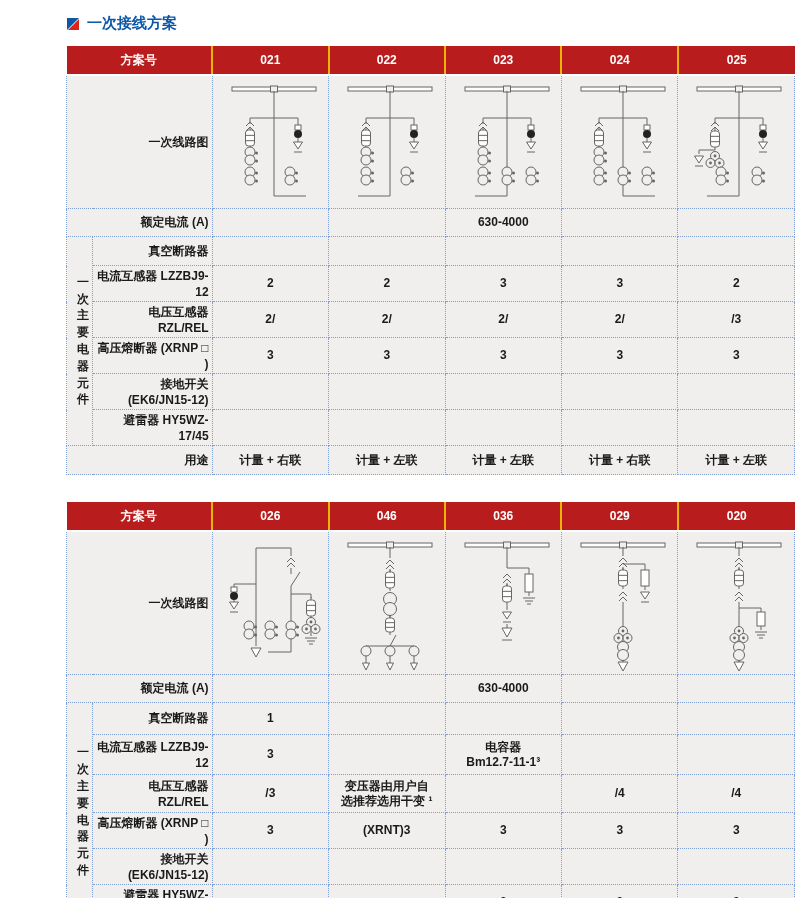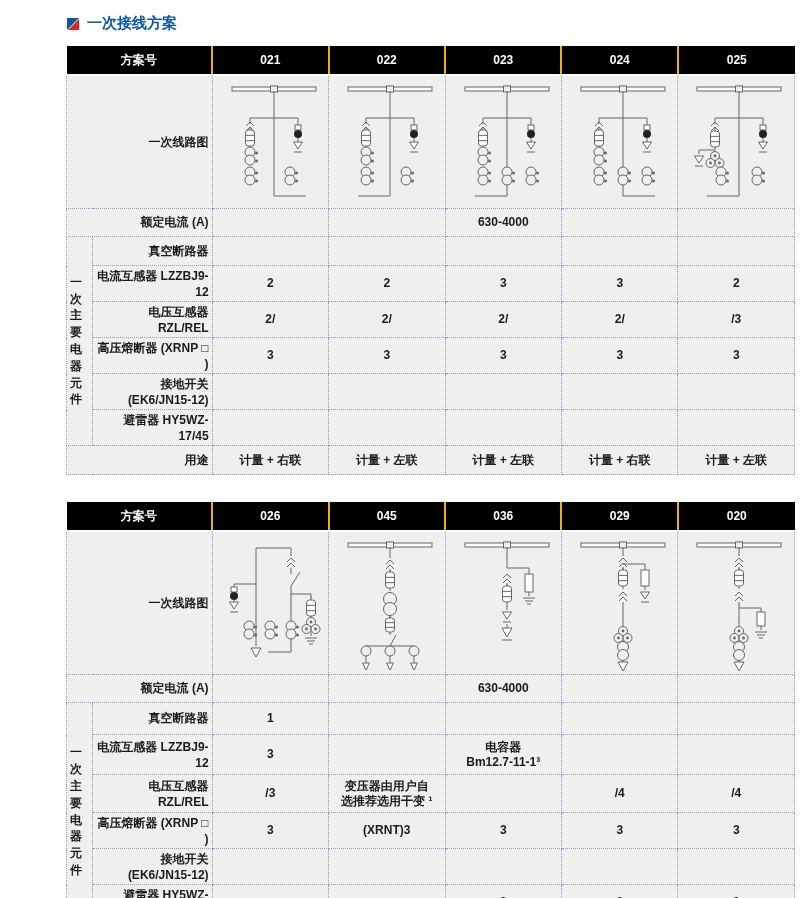--- a/index.html
+++ b/index.html
@@ -1,26 +1,26 @@
 <!DOCTYPE html>
 <html><head>
 <meta charset="utf-8">
 <style>
   html,body{margin:0;padding:0;background:#ffffff;}
   body{width:800px;height:898px;font-family:"Liberation Sans","DejaVu Sans",sans-serif;}
   .wrap{padding:14px 5px 0 66px;}
   .title{display:flex;align-items:center;gap:7px;color:#0d57a6;font-size:15px;font-weight:bold;margin-bottom:13px;font-family:Liberation Mono, monospace;}
   table.scheme{border-collapse:collapse;table-layout:fixed;width:729px;}
   table.scheme td{border:1px dotted #7f9fd1;background:#f0efee;font-size:12px;color:#1a1a1a;font-weight:bold;padding:2px 3px;}
-  table.scheme th{background:#000000;color:#ffffff;font-size:12px;font-weight:bold;height:26px;border:none;border-bottom:2px solid #ffffff;text-align:center;}
+  table.scheme th{background:#b91c1c;color:#ffffff;font-size:12px;font-weight:bold;height:26px;border:none;border-bottom:2px solid #ffffff;text-align:center;}
   table.scheme th:not(:first-child){border-left:2px solid #eab308;}
   .mb{margin-bottom:27px;}
   td.lbl{padding-left:9px;text-align:right;}
   td.val{text-align:center;white-space:pre-line;line-height:1.25;}
-  td.vlbl{text-align:left;padding:4px 4px;word-break:break-all;line-height:1.4;}
+  td.vlbl{text-align:right;padding:4px 4px;word-break:break-all;line-height:1.4;}
   td.diag{text-align:center;vertical-align:middle;}
   td.diag svg{display:block;margin:0 auto;}
 </style>
 </head>
 <body>
 
 <div class="wrap">
 
   <div class="title">
     <svg width="14" height="14" viewBox="0 0 14 14">
@@ -321,21 +321,21 @@
         <col style="width:116px">
         <col style="width:116px">
         <col style="width:116px">
         <col style="width:116px">
         <col style="width:116px">
       </colgroup>
     <tbody>
         <tr>
       <th colspan="2">方案号</th>
       <th>026</th>
-      <th>045</th>
+      <th>046</th>
       <th>036</th>
       <th>029</th>
       <th>020</th>
     </tr>
     <tr style="height:138px">
       <td colspan="2" class="lbl">一次线路图</td>
       <td class="diag">
             <div>
               <svg width="116" height="138" viewBox="0 0 116 138">
                 <line x1="40" y1="14" x2="75" y2="14" stroke="#666" fill="none"></line>

